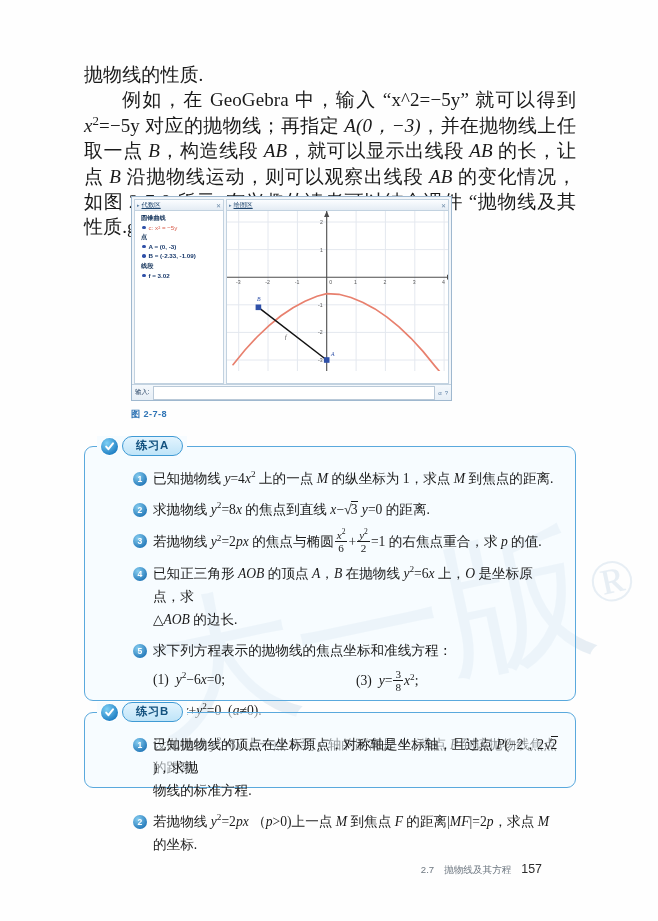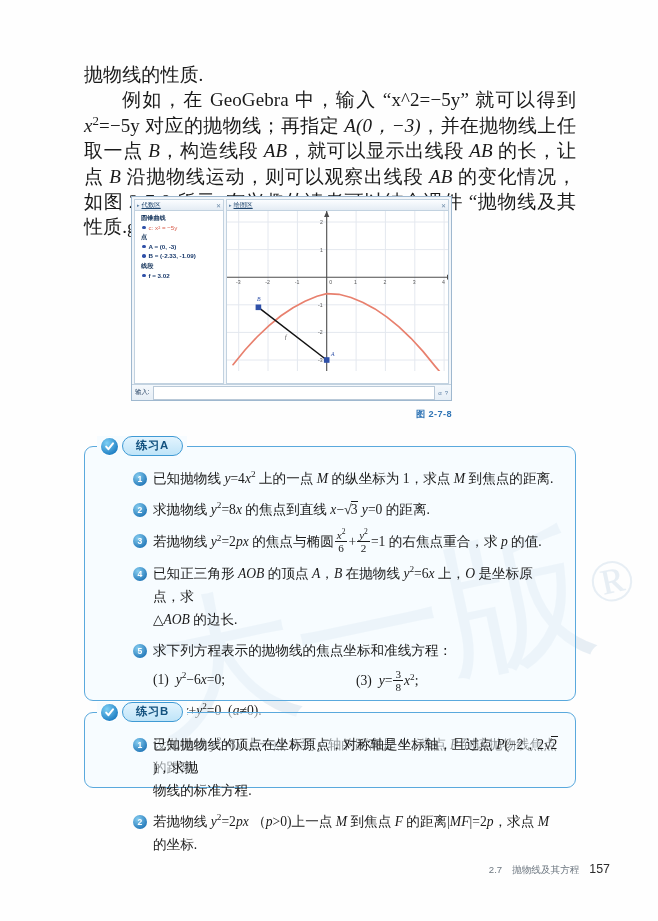--- a/index.html
+++ b/index.html
@@ -88,21 +88,21 @@
     gap:3px;padding:0 3px;box-sizing:border-box;
     background:linear-gradient(#f4f8fc,#e6eef6);
     border-top:1px solid #c2d2e0;
   }
   .inlabel{font-family:"Liberation Sans",sans-serif;font-size:6.4px;color:#143357;white-space:nowrap;}
   .infield{flex:1;height:10px;background:#fff;border:1px solid #b9c9d8;}
   .inbtn{font-family:"Liberation Sans",sans-serif;font-size:6px;color:#5b7fa4;}
 
   .figcap{
     position:absolute;left:131px;top:408px;width:321px;
-    text-align:right;
+    text-align:left;
     font-family:"Liberation Sans",sans-serif;
     font-size:9.2px;color:#2f74b5;font-weight:bold;
     letter-spacing:.4px;z-index:2;
   }
 
   
   .exbox{
     position:absolute;left:84px;width:492px;
     border:1.2px solid #5aa9dd;
     border-radius:9px;
@@ -158,21 +158,21 @@
   .frac .nu{display:block;border-bottom:1px solid #1a1a1a;padding:0 2px;}
   .frac .de{display:block;padding:0 2px;}
   .sqrt{display:inline-block;}
   .sqrt .rad{font-size:1.02em;}
   .sqrt .rand{border-top:1px solid #1a1a1a;padding:0 1px 0 0;margin-left:-1px;}
 
   
   .footer{
     position:absolute;left:0;top:862px;width:658px;
     display:flex;justify-content:flex-end;align-items:baseline;
-    gap:10px;padding-right:48px;box-sizing:border-box;
+    gap:10px;padding-right:116px;box-sizing:border-box;
     z-index:2;
   }
   .f-sec{font-family:"Liberation Sans",sans-serif;font-size:9.6px;color:#6d7780;}
   .f-ttl{font-family:Liberation Serif, serif;font-size:9.6px;color:#6d7780;}
   .f-pg{font-family:"Liberation Sans",sans-serif;font-size:12.4px;font-weight:normal;color:#2b2b2b;}
 </style>
 </head>
 <body>
 
 <div class="page">

